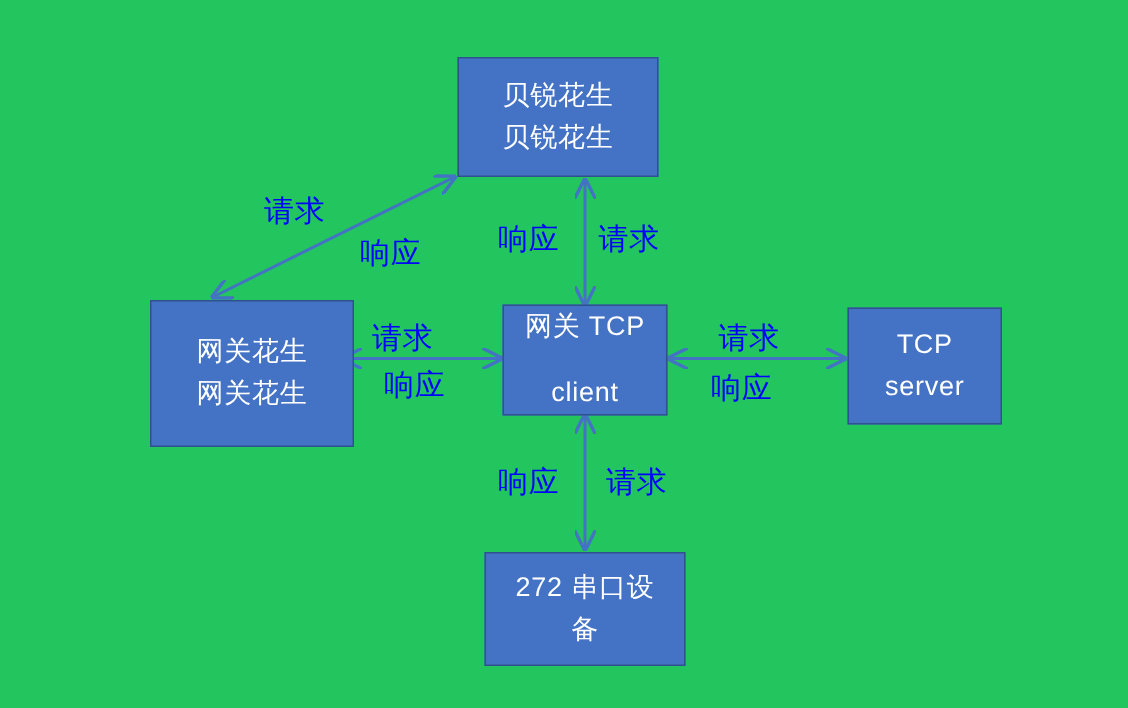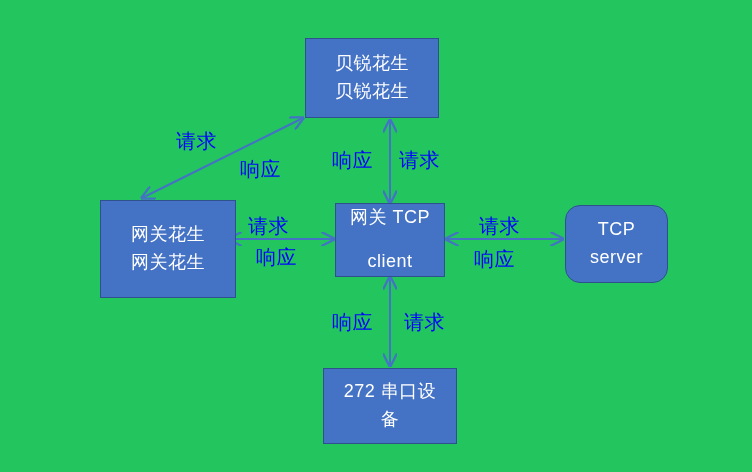--- a/index.html
+++ b/index.html
@@ -88,21 +88,21 @@
   <div class="node" style="left:100px; top:200px; width:136px; height:98px;">
     <span class="line">网关花生</span>
     <span class="line">网关花生</span>
   </div>
 
   <div class="node" style="left:335px; top:203px; width:110px; height:74px;justify-content:space-between;">
     <span class="line">网关 TCP</span>
     <span class="line">client</span>
   </div>
 
-  <div class="node" style="left:565px; top:205px; width:103px; height:78px;border-radius:15px;">
+  <div class="node" style="left:565px; top:205px; width:103px; height:78px;">
     <span class="line">TCP</span>
     <span class="line">server</span>
   </div>
 
   <div class="node" style="left:323px; top:368px; width:134px; height:76px;">
     <span class="line">272 串口设</span>
     <span class="line">备</span>
   </div>
 
   <div class="edge-label" style="left:176px; top:131px;">请求</div>

